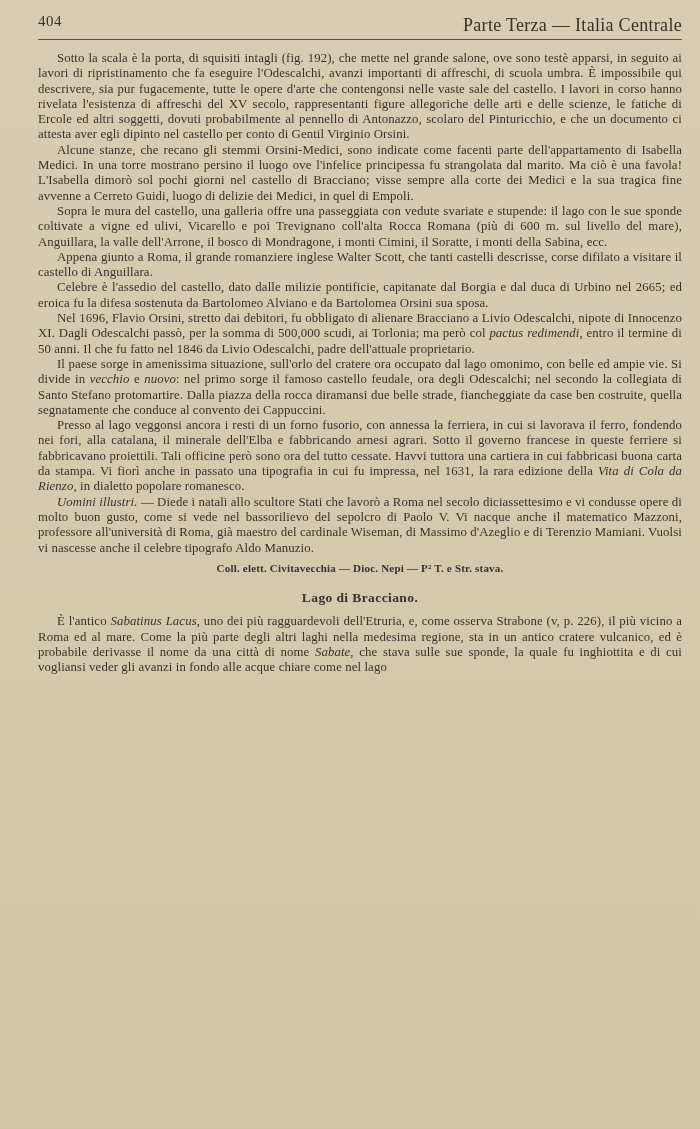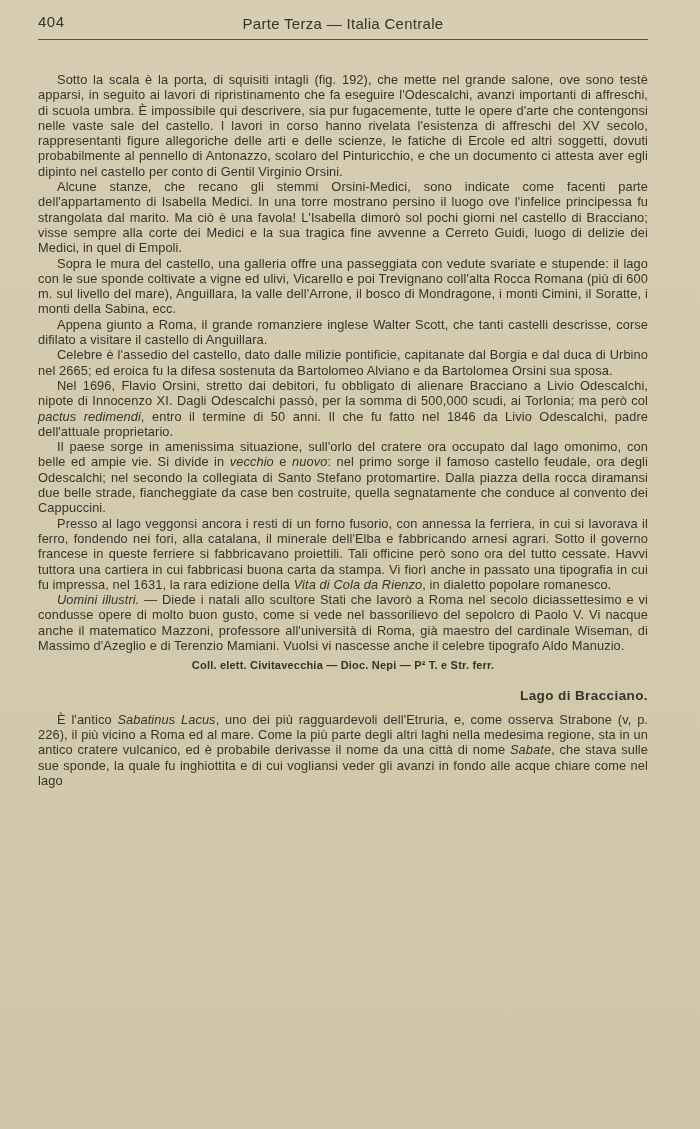--- a/index.html
+++ b/index.html
@@ -4,53 +4,53 @@
 <style>
   html, body { margin: 0; padding: 0; }
   body {
     width: 700px; height: 1129px;
     background: #d3c9ad;
     overflow: hidden;
   }
   .page {
     box-sizing: border-box;
     width: 700px; height: 1129px;
-    padding: 13px 52px 0 38px;
-    font-family: Liberation Sans, sans-serif;
+    padding: 13px 18px 0 38px;
+    font-family: Liberation Serif, serif;
     color: #37332b;
     background: linear-gradient(180deg, #d6cdb2 0%, #d3c9ad 55%, #cfc5a8 100%);
   }
   .header { position: relative; height: 22px; }
   .pagenum {
     position: absolute; left: 0; top: 0;
     font-size: 15px; letter-spacing: 0.5px;
   }
   .runtitle {
-    text-align: center; font-size: 15px; padding-top: 2px;
+    text-align: right; font-size: 18px; padding-top: 2px;
     letter-spacing: 0.3px;
   }
   .rule {
     border: none; border-top: 1.4px solid #565046;
     margin: 4px 0 0 0;
   }
   .bodytext {
-    margin-top: 32px;
+    margin-top: 11px;
     font-size: 12.8px;
     line-height: 15.3px;
     text-align: justify;
     letter-spacing: 0.1px;
   }
   p.blk-p { margin: 0; text-indent: 19px; }
   .it { font-style: italic; }
   p.blk-center {
     margin: 5px 0 3px 0; text-align: center; text-indent: 0;
     font-size: 11px; font-weight: bold; letter-spacing: 0.2px;
   }
   h2.blk-heading {
-    margin: 14px 0 9px 0; text-align: right;
+    margin: 14px 0 9px 0; text-align: center;
     font-size: 13.5px; font-weight: bold; letter-spacing: 0.4px;
   }
 </style>
 </head>
 <body>
 
 <div class="page">
   <div class="header">
     <span class="pagenum">404</span>
     <div class="runtitle">Parte Terza — Italia Centrale</div>
@@ -59,17 +59,17 @@
   <div class="bodytext">
       <p class="blk-p"><span>Sotto la scala è la porta, di squisiti intagli (fig. 192), che mette nel grande salone, ove sono testè apparsi, in seguito ai lavori di ripristinamento che fa eseguire l'Odescalchi, avanzi importanti di affreschi, di scuola umbra. È impossibile qui descrivere, sia pur fugacemente, tutte le opere d'arte che contengonsi nelle vaste sale del castello. I lavori in corso hanno rivelata l'esistenza di affreschi del XV secolo, rappresentanti figure allegoriche delle arti e delle scienze, le fatiche di Ercole ed altri soggetti, dovuti probabilmente al pennello di Antonazzo, scolaro del Pinturicchio, e che un documento ci attesta aver egli dipinto nel castello per conto di Gentil Virginio Orsini.</span></p>
       <p class="blk-p"><span>Alcune stanze, che recano gli stemmi Orsini-Medici, sono indicate come facenti parte dell'appartamento di Isabella Medici. In una torre mostrano persino il luogo ove l'infelice principessa fu strangolata dal marito. Ma ciò è una favola! L'Isabella dimorò sol pochi giorni nel castello di Bracciano; visse sempre alla corte dei Medici e la sua tragica fine avvenne a Cerreto Guidi, luogo di delizie dei Medici, in quel di Empoli.</span></p>
       <p class="blk-p"><span>Sopra le mura del castello, una galleria offre una passeggiata con vedute svariate e stupende: il lago con le sue sponde coltivate a vigne ed ulivi, Vicarello e poi Trevignano coll'alta Rocca Romana (più di 600 m. sul livello del mare), Anguillara, la valle dell'Arrone, il bosco di Mondragone, i monti Cimini, il Soratte, i monti della Sabina, ecc.</span></p>
       <p class="blk-p"><span>Appena giunto a Roma, il grande romanziere inglese Walter Scott, che tanti castelli descrisse, corse difilato a visitare il castello di Anguillara.</span></p>
       <p class="blk-p"><span>Celebre è l'assedio del castello, dato dalle milizie pontificie, capitanate dal Borgia e dal duca di Urbino nel 2665; ed eroica fu la difesa sostenuta da Bartolomeo Alviano e da Bartolomea Orsini sua sposa.</span></p>
       <p class="blk-p"><span>Nel 1696, Flavio Orsini, stretto dai debitori, fu obbligato di alienare Bracciano a Livio Odescalchi, nipote di Innocenzo XI. Dagli Odescalchi passò, per la somma di 500,000 scudi, ai Torlonia; ma però col </span><span class="it">pactus redimendi</span><span>, entro il termine di 50 anni. Il che fu fatto nel 1846 da Livio Odescalchi, padre dell'attuale proprietario.</span></p>
       <p class="blk-p"><span>Il paese sorge in amenissima situazione, sull'orlo del cratere ora occupato dal lago omonimo, con belle ed ampie vie. Si divide in </span><span class="it">vecchio</span><span> e </span><span class="it">nuovo</span><span>: nel primo sorge il famoso castello feudale, ora degli Odescalchi; nel secondo la collegiata di Santo Stefano protomartire. Dalla piazza della rocca diramansi due belle strade, fiancheggiate da case ben costruite, quella segnatamente che conduce al convento dei Cappuccini.</span></p>
       <p class="blk-p"><span>Presso al lago veggonsi ancora i resti di un forno fusorio, con annessa la ferriera, in cui si lavorava il ferro, fondendo nei fori, alla catalana, il minerale dell'Elba e fabbricando arnesi agrari. Sotto il governo francese in queste ferriere si fabbricavano proiettili. Tali officine però sono ora del tutto cessate. Havvi tuttora una cartiera in cui fabbricasi buona carta da stampa. Vi fiorì anche in passato una tipografia in cui fu impressa, nel 1631, la rara edizione della </span><span class="it">Vita di Cola da Rienzo</span><span>, in dialetto popolare romanesco.</span></p>
       <p class="blk-p"><span class="it">Uomini illustri.</span><span> — Diede i natali allo scultore Stati che lavorò a Roma nel secolo diciassettesimo e vi condusse opere di molto buon gusto, come si vede nel bassorilievo del sepolcro di Paolo V. Vi nacque anche il matematico Mazzoni, professore all'università di Roma, già maestro del cardinale Wiseman, di Massimo d'Azeglio e di Terenzio Mamiani. Vuolsi vi nascesse anche il celebre tipografo Aldo Manuzio.</span></p>
-      <p class="blk-center"><span>Coll. elett. Civitavecchia — Dioc. Nepi — P² T. e Str. ferr.</span></p>
+      <p class="blk-center"><span>Coll. elett. Civitavecchia — Dioc. Nepi — P² T. e Str. stava.</span></p>
       <h2 class="blk-heading"><span>Lago di Bracciano.</span></h2>
       <p class="blk-p"><span>È l'antico </span><span class="it">Sabatinus Lacus</span><span>, uno dei più ragguardevoli dell'Etruria, e, come osserva Strabone (v, p. 226), il più vicino a Roma ed al mare. Come la più parte degli altri laghi nella medesima regione, sta in un antico cratere vulcanico, ed è probabile derivasse il nome da una città di nome </span><span class="it">Sabate</span><span>, che stava sulle sue sponde, la quale fu inghiottita e di cui vogliansi veder gli avanzi in fondo alle acque chiare come nel lago</span></p>
     </div>
 </div>
 
 </body></html>

